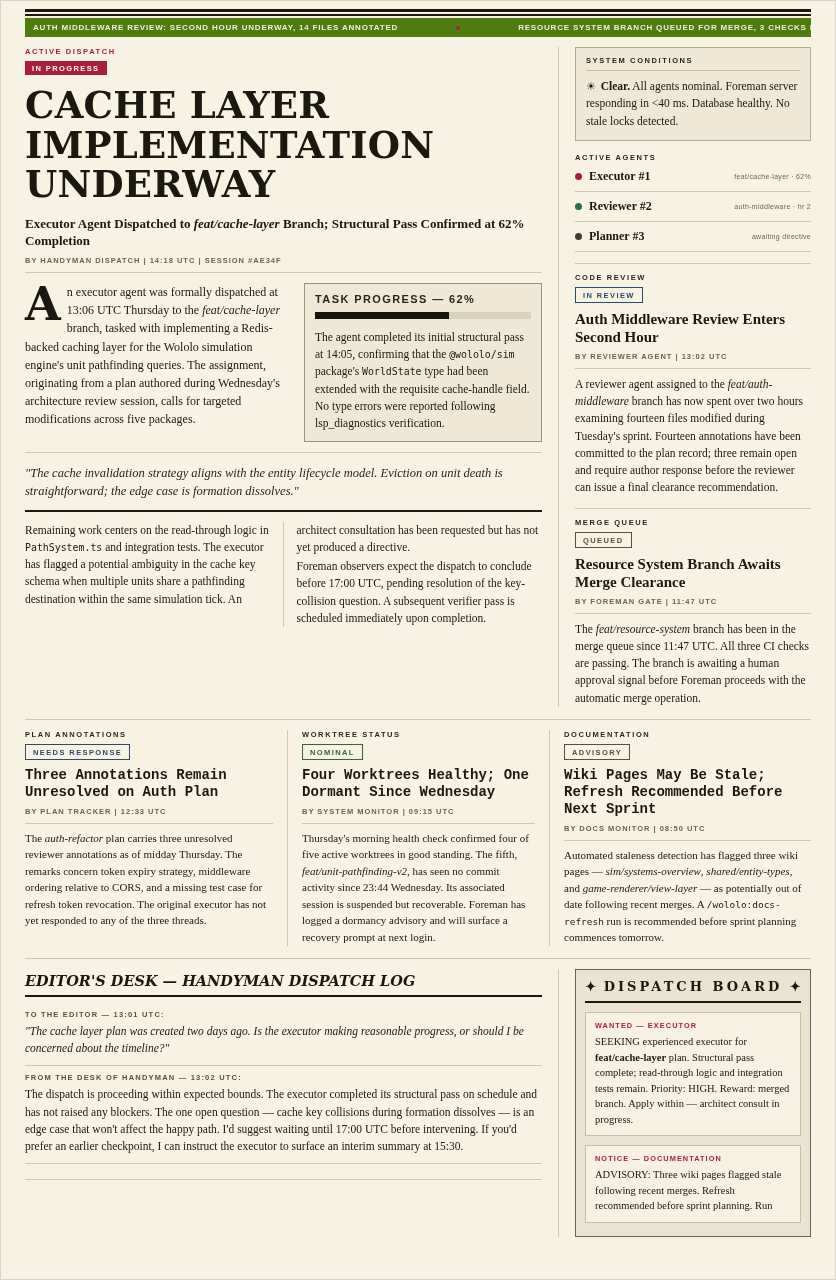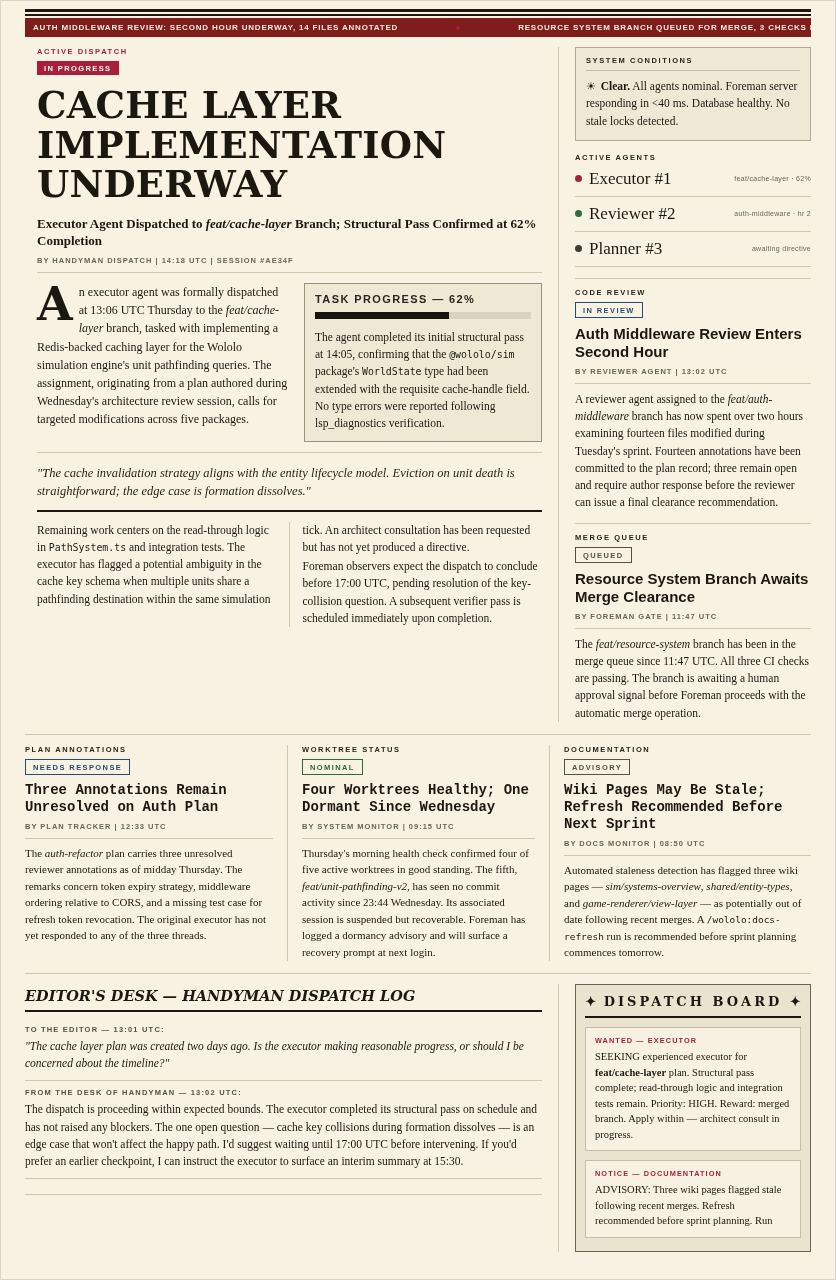--- a/index.html
+++ b/index.html
@@ -20,39 +20,39 @@
   .rule-faint{border-top:1px solid var(--faint);}
   
   .meta-row{display:flex;justify-content:space-between;align-items:center;
     font-family:"Liberation Sans",sans-serif;font-size:7.5px;font-weight:bold;
     letter-spacing:1.2px;margin-top:7px;color:#2a261c;}
   .masthead{text-align:center;font-family:"DejaVu Serif",serif;font-weight:bold;
     font-size:51px;letter-spacing:-1px;line-height:1.05;margin-top:2px;}
   .tagline{text-align:center;font-style:italic;font-size:10.5px;color:#3a3526;
     margin:10px 0 9px 0;}
   
-  .ticker{background:#7f1d1d;color:#f3ecd8;height:19px;display:flex;align-items:center;
+  .ticker{background:#4d7c0f;color:#f3ecd8;height:19px;display:flex;align-items:center;
     gap:14px;overflow:hidden;white-space:nowrap;padding:0 8px;margin-top:2px;
     font-family:"Liberation Sans",sans-serif;font-size:8px;font-weight:bold;letter-spacing:0.8px;}
   .ticker-item{flex:0 0 auto;}
   .tdot{flex:0 0 auto;width:4px;height:4px;border-radius:50%;background:var(--accent-red);}
   .ticker .sp{flex:1 0 30px;}
   
   .lbl{font-family:"Liberation Sans",sans-serif;font-size:7.5px;font-weight:bold;
     letter-spacing:1.6px;color:#2a261c;}
   .lbl-red{color:var(--accent-red);}
   .badge{display:inline-block;font-family:"Liberation Sans",sans-serif;font-size:7.5px;
     font-weight:bold;letter-spacing:1.4px;padding:3px 7px 2px 7px;margin:5px 0 7px 0;}
   .badge-solid{background:var(--accent-red);color:#fdf8ec;}
   .badge-out{border:1px solid currentColor;background:transparent;}
   .c-navy{color:var(--navy);} .c-green{color:var(--green);} .c-gray{color:#55503f;}
   .byline{font-family:"Liberation Sans",sans-serif;font-size:7.5px;font-weight:bold;
     letter-spacing:1px;color:#6b6452;margin:6px 0 7px 0;}
   
-  .grid-top{display:grid;grid-template-columns:1fr 253px;margin-top:10px;margin-left:12px;}
+  .grid-top{display:grid;grid-template-columns:1fr 253px;margin-top:10px;}
   .main-col{padding-right:16px;}
   .side-col{border-left:1px solid var(--faint);padding-left:16px;}
   .headline{font-family:"DejaVu Serif",serif;font-weight:bold;font-size:37px;
     line-height:1.07;letter-spacing:0.2px;margin:4px 0 10px 0;}
   .subhead{font-size:13px;font-weight:bold;line-height:1.35;margin-bottom:5px;}
   .lead-row{display:grid;grid-template-columns:1fr 238px;gap:16px;
     border-top:1px solid var(--faint);padding-top:10px;}
   .lead-text{font-size:12px;line-height:1.52;}
   .dropcap{float:left;font-family:"DejaVu Serif",serif;font-weight:bold;font-size:46px;
     line-height:0.82;padding:3px 6px 0 0;}
@@ -72,23 +72,23 @@
   
   .cond-box{border:1px solid #b3ab91;background:var(--box-bg);padding:8px 10px 10px 10px;}
   .cond-box .lbl{display:block;border-bottom:1px solid #c5bda2;padding-bottom:5px;margin-bottom:7px;}
   .cond-text{font-size:11.5px;line-height:1.5;}
   .sun{font-size:11px;margin-right:2px;}
   .side-sec{border-top:1px solid var(--faint);margin-top:11px;padding-top:9px;}
   .side-sec.first{border-top:none;margin-top:12px;padding-top:0;}
   .agent-row{display:flex;align-items:center;gap:7px;padding:7px 0;
     border-bottom:1px solid var(--faint);}
   .agent-dot{width:7px;height:7px;border-radius:50%;flex:0 0 auto;}
-  .agent-name{font-weight:normal;font-size:17px;flex:1;}
+  .agent-name{font-weight:bold;font-size:12px;flex:1;}
   .agent-meta{font-family:"Liberation Sans",sans-serif;font-size:7px;color:#6b6452;letter-spacing:0.3px;}
-  .side-h{font-family:Liberation Sans, sans-serif;font-weight:bold;font-size:15px;line-height:1.2;margin-bottom:2px;}
+  .side-h{font-family:Liberation Serif, serif;font-weight:bold;font-size:15px;line-height:1.2;margin-bottom:2px;}
   .side-body{font-size:11.5px;line-height:1.5;border-top:1px solid var(--faint);padding-top:7px;}
   
   .grid-mid{display:grid;grid-template-columns:1fr 1fr 1fr;border-top:1px solid var(--faint);
     margin-top:12px;padding-top:10px;}
   .mid-col{padding:0 14px;}
   .mid-col:first-child{padding-left:0;}
   .mid-col:last-child{padding-right:0;}
   .mid-col + .mid-col{border-left:1px solid var(--faint);}
   .mid-h{font-family:Liberation Mono, monospace;font-weight:bold;font-size:14px;line-height:1.22;margin-bottom:2px;}
   .mid-body{font-size:11px;line-height:1.5;border-top:1px solid var(--faint);padding-top:6px;}

